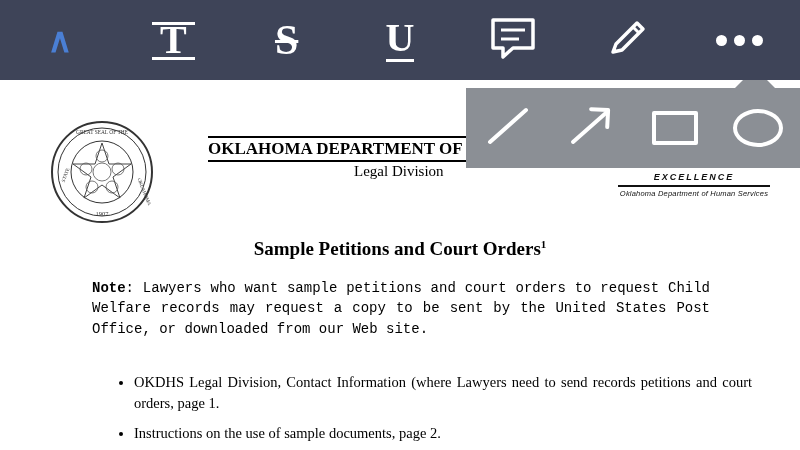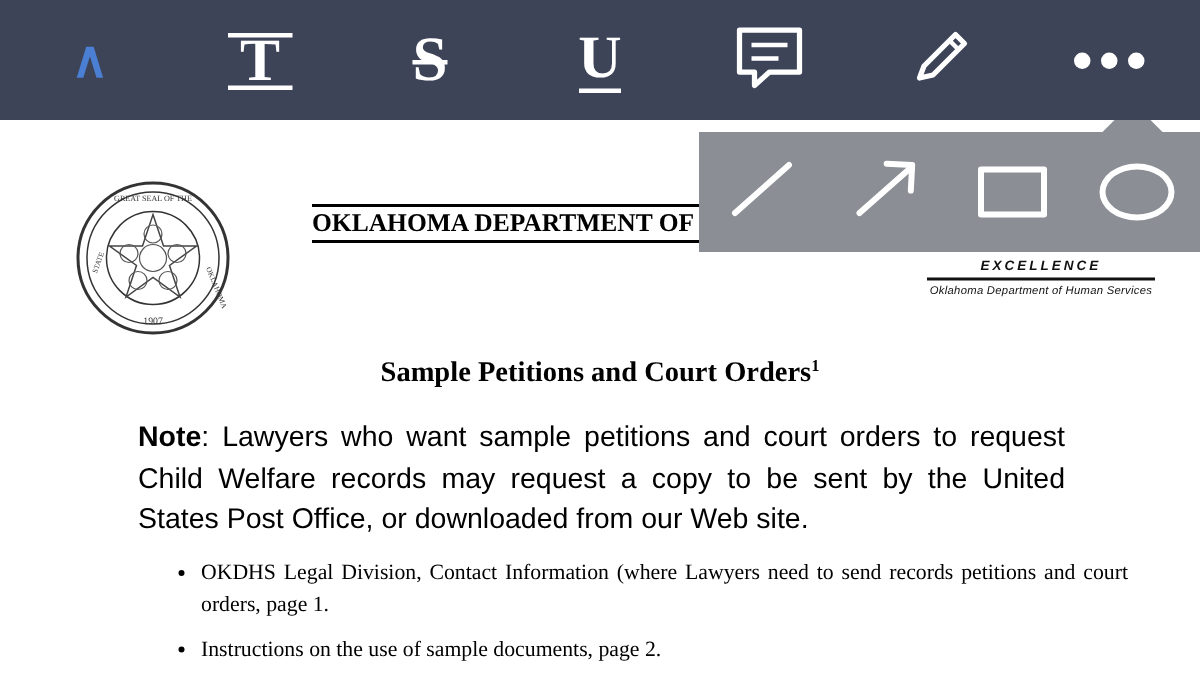--- a/index.html
+++ b/index.html
@@ -225,22 +225,22 @@
     font-size: 19px;
     font-weight: bold;
     color: #000;
   }
   .doc-title sup { font-size: 11px; }
 
   .body-para {
     position: absolute;
     left: 92px; top: 198px;
     width: 618px;
-    font-family: Liberation Sans, sans-serif;
-    font-size: 19px;
+    font-family: Liberation Mono, monospace;
+    font-size: 14px;
     line-height: 1.45;
     color: #000;
     text-align: justify;
   }
   .body-para b { font-weight: bold; }
 
   .toc-head {
     position: absolute;
     left: 92px; top: 268px;
     font-family: "Liberation Serif", serif;
@@ -286,20 +286,21 @@
         <circle cx="52" cy="52" r="9"></circle>
       </g>
       <text x="52" y="14" font-size="5.4" fill="#333" text-anchor="middle" font-family="Liberation Serif, serif">GREAT SEAL OF THE</text>
       <text x="52" y="96" font-size="6.5" fill="#333" text-anchor="middle" font-family="Liberation Serif, serif">1907</text>
       <text x="10" y="60" font-size="5" fill="#333" font-family="Liberation Serif, serif" transform="rotate(-70 14 58)">STATE</text>
       <text x="88" y="62" font-size="5" fill="#333" font-family="Liberation Serif, serif" transform="rotate(68 90 60)">OKLAHOMA</text>
     </svg>
   </div>
 
   <div class="dept-title">OKLAHOMA DEPARTMENT OF HUMAN SERVICES</div>
+  <div class="legal-div">Legal Division</div>
 
   <div class="okdhs-logo">
     <span class="laurel laurel-l">❖</span>
     <span class="laurel laurel-r">❖</span>
     <div class="okdhs-word">OKDHS</div>
     <div class="okdhs-excellence">EXCELLENCE</div>
     <div class="okdhs-rule"></div>
     <div class="okdhs-sub">Oklahoma Department of Human Services</div>
   </div>
 

